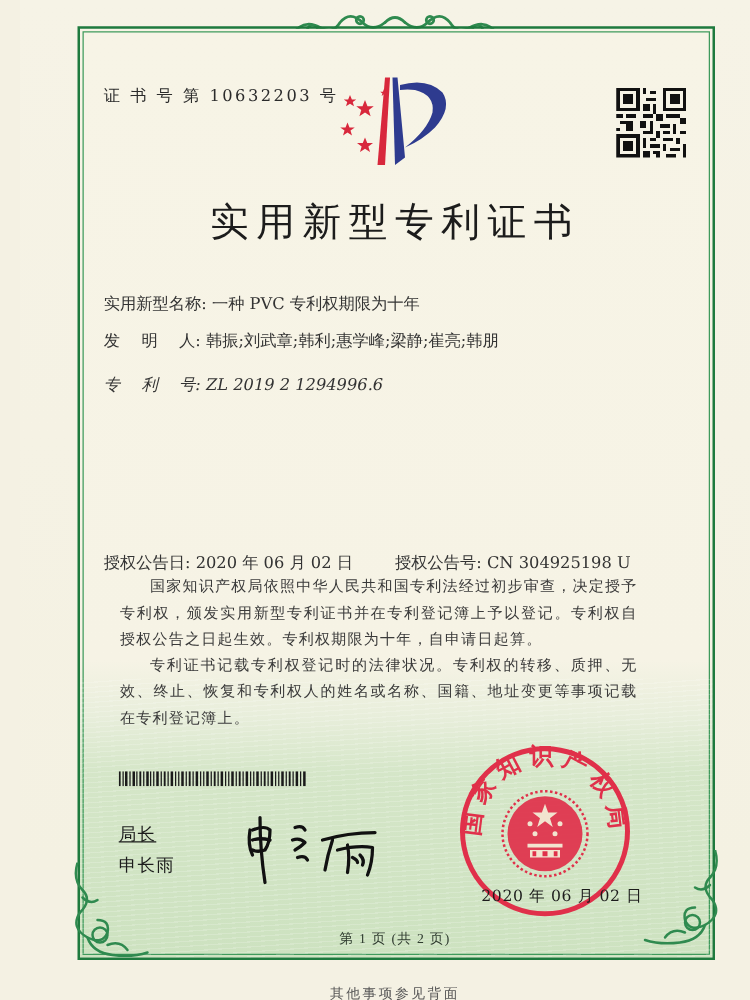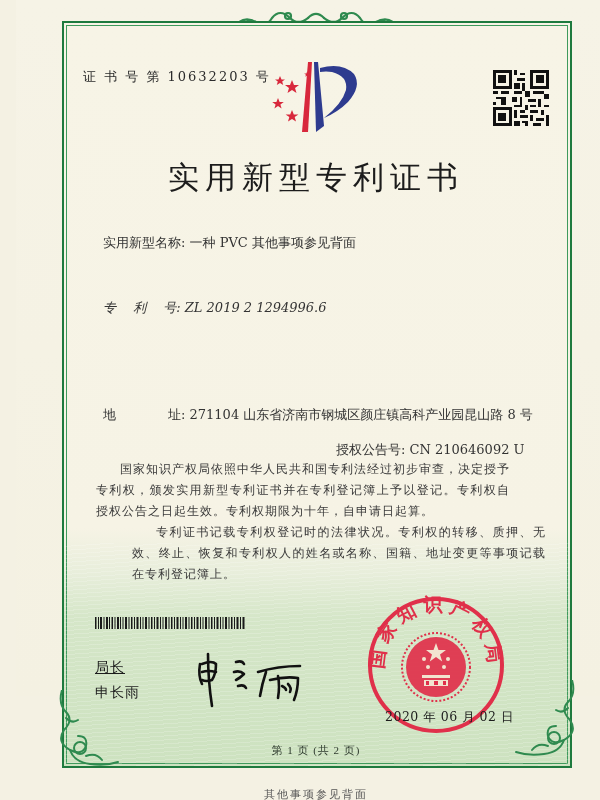--- a/index.html
+++ b/index.html
@@ -39,21 +39,21 @@
   .qr { position:absolute; left:477px; top:70px; width:56px; height:56px; }
   .logo { position:absolute; left:256px; top:58px; width:96px; height:78px; }
   .title {
     position:absolute; left:0; width:600px; top:157px; text-align:center;
     font-family:"DejaVu Sans","Liberation Sans",sans-serif;
     font-size:31px; letter-spacing:6px; color:#1c1c1c; font-weight:normal;
   }
   .field {
     position:absolute; left:67px; font-size:13px; color:#333; white-space:nowrap;
   }
-  .field .lbl { display:inline-block;margin-left:20px; }
+  .field .lbl { display:inline-block; }
   .field .val { display:inline-block; }
   .para {
     position:absolute; left:80px; width:414px; font-size:12px; line-height:21px; color:#3a3a3a;
     text-indent:2em; letter-spacing:1px; text-align:justify;
   }
   .barcode { position:absolute; left:79px; top:617px; width:150px; height:12px; }
   .director-title, .director-name {
     position:absolute; left:79px; font-family:"DejaVu Sans","Liberation Sans",sans-serif; font-size:14px; color:#1c1c1c; letter-spacing:1px;
   }
   .signature { position:absolute; left:170px; top:650px; width:130px; height:60px; }
@@ -174,37 +174,41 @@
         <rect x="11" y="19" width="2" height="1"></rect>
         <rect x="15" y="20" width="3" height="1"></rect>
         <rect x="12" y="20" width="1" height="1"></rect>
     </g>
   </svg>
 
   <div class="title">实用新型专利证书</div>
 
   <div class="field" style="top:234px;">
     <span class="lbl">实用新型名称:</span>
-    <span class="val">一种 PVC 其他事项参见背面</span>
+    <span class="val">一种 PVC 专利权期限为十年</span>
+  </div>
+  <div class="field" style="top:264px;">
+    <span class="lbl">发　 明　 人:</span>
+    <span class="val">韩振;刘武章;韩利;惠学峰;梁静;崔亮;韩朋</span>
   </div>
   <div class="field" style="top:299px;font-style:italic;">
     <span class="lbl">专　 利　 号:</span>
     <span class="val">ZL 2019 2 1294996.6</span>
   </div>
-  <div class="field" style="top:406px;">
-    <span class="lbl">地　　　　址:</span>
-    <span class="val">271104 山东省济南市钢城区颜庄镇高科产业园昆山路 8 号</span>
+  <div class="field" style="top:441px;">
+    <span class="lbl">授权公告日:</span>
+    <span class="val">2020 年 06 月 02 日</span>
   </div>
   <div class="field" style="top:441px;left:300px;">
     <span class="lbl">授权公告号:</span>
-    <span class="val">CN 210646092 U</span>
+    <span class="val">CN 304925198 U</span>
   </div>
 
   <div class="para" style="top:459px;">国家知识产权局依照中华人民共和国专利法经过初步审查，决定授予专利权，颁发实用新型专利证书并在专利登记簿上予以登记。专利权自授权公告之日起生效。专利权期限为十年，自申请日起算。</div>
-  <div class="para" style="top:522px;margin-left:36px;">专利证书记载专利权登记时的法律状况。专利权的转移、质押、无效、终止、恢复和专利权人的姓名或名称、国籍、地址变更等事项记载在专利登记簿上。</div>
+  <div class="para" style="top:522px;">专利证书记载专利权登记时的法律状况。专利权的转移、质押、无效、终止、恢复和专利权人的姓名或名称、国籍、地址变更等事项记载在专利登记簿上。</div>
 
   <svg class="barcode" viewBox="0 0 150 12" preserveAspectRatio="none">
     <g fill="#1a1a1a">
       <rect x="0" y="0" width="1.5" height="12"></rect>
         <rect x="3" y="0" width="1" height="12"></rect>
         <rect x="5" y="0" width="2" height="12"></rect>
         <rect x="8.5" y="0" width="1" height="12"></rect>
       <rect x="11" y="0" width="2" height="12"></rect>
         <rect x="14" y="0" width="1" height="12"></rect>
         <rect x="16.5" y="0" width="1.5" height="12"></rect>

